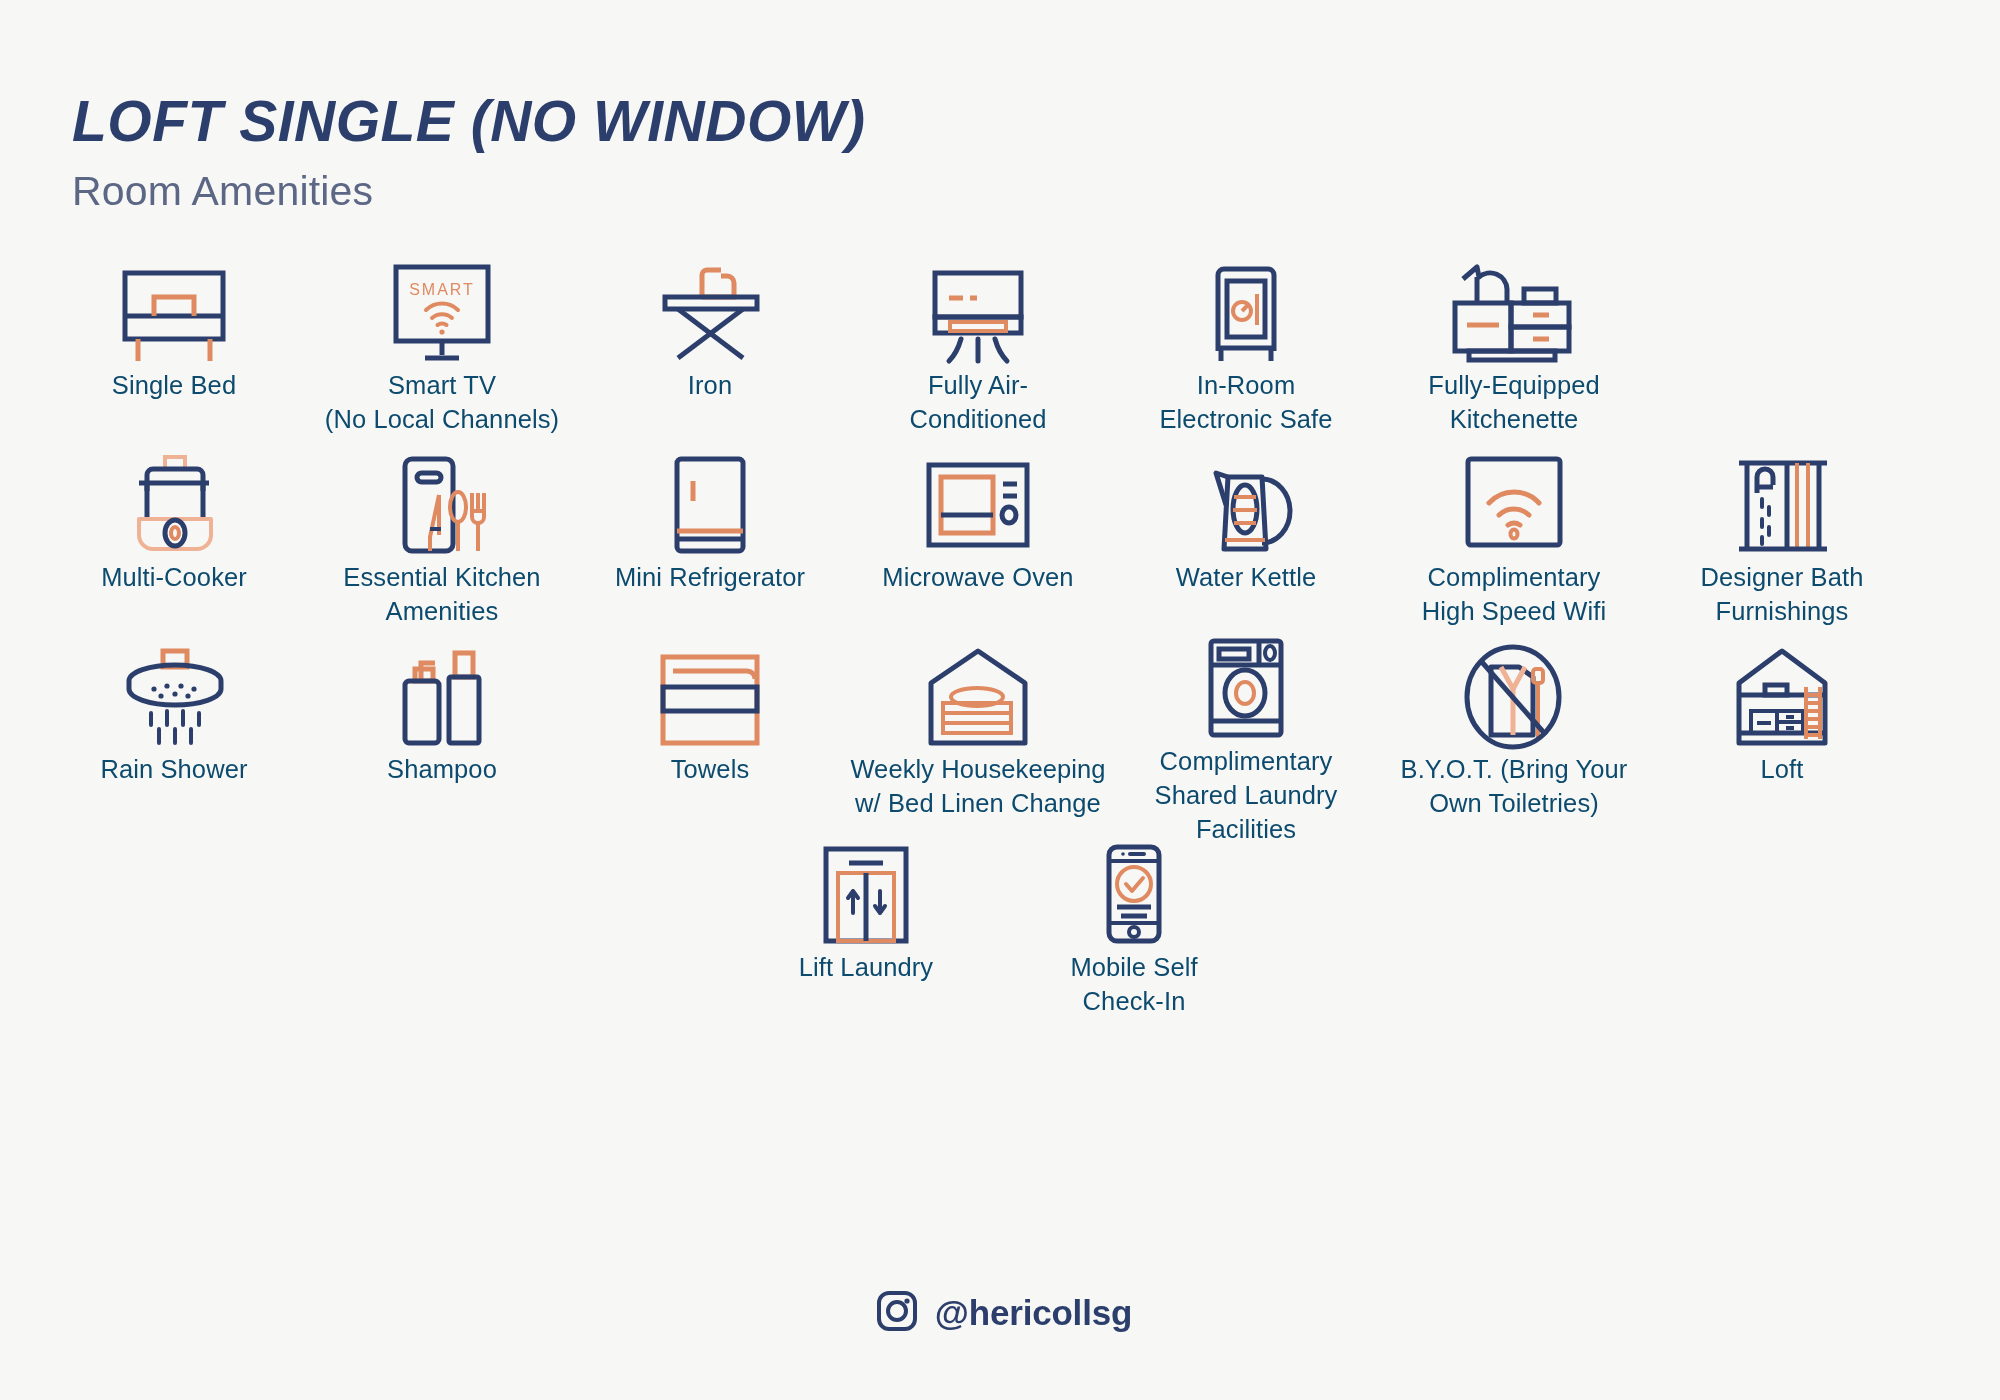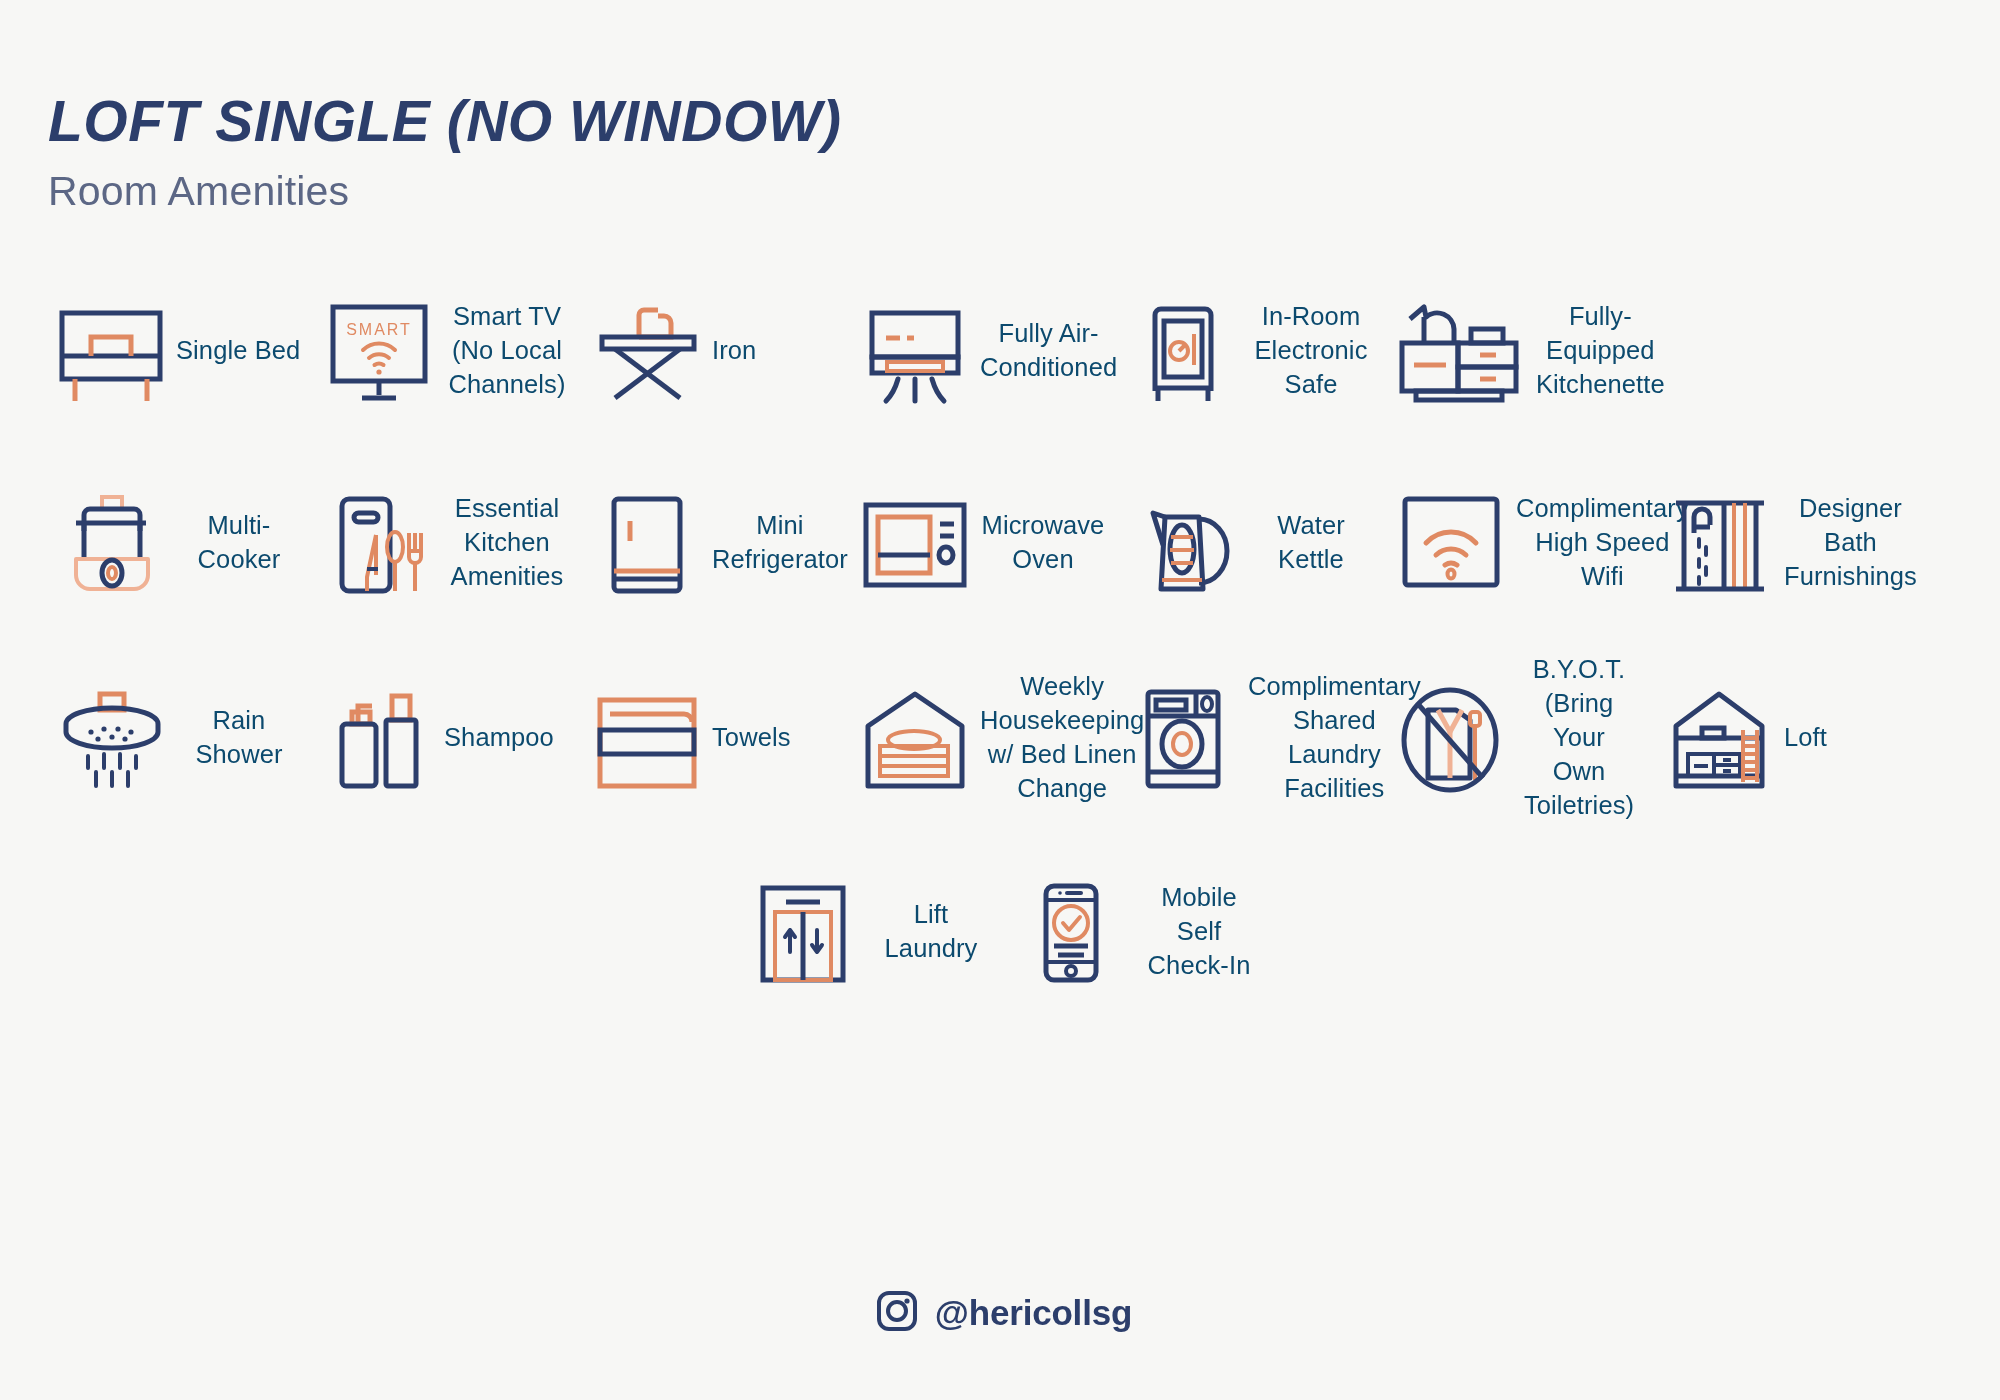--- a/index.html
+++ b/index.html
@@ -10,21 +10,21 @@
     font-family: "Liberation Sans", sans-serif;
     overflow: hidden;
   }
   .page {
     position: relative;
     width: 2000px;
     height: 1400px;
     background: #f7f7f5;
     padding: 0;
   }
-  .header { padding: 92px 0 0 48px; }
+  .header { padding: 92px 0 0 48px; margin-left: 24px; }
   .title {
     font-family: "Liberation Sans", sans-serif;
     font-style: italic;
     font-weight: bold;
     font-size: 57px;
     letter-spacing: 0.5px;
     color: #2c3e6b;
     line-height: 1.05;
   }
   .subtitle {
@@ -43,21 +43,21 @@
   }
   .row {
     display: flex;
     justify-content: flex-start;
     align-items: flex-start;
   }
   .row.centered { justify-content: center; }
   .cell {
     width: 268px;
     display: flex;
-    flex-direction: row;
+    flex-direction: column;
     align-items: center;
     padding: 0 6px;
   }
   .row-1 .cell { height: 192px; }
   .row-2 .cell { height: 192px; }
   .row-3 .cell { height: 198px; }
   .row-4 .cell { height: 190px; }
 
   .icon-box {
     height: 112px;

